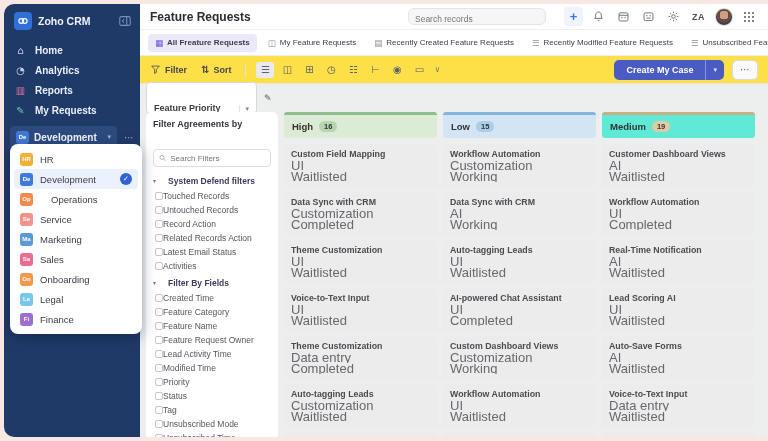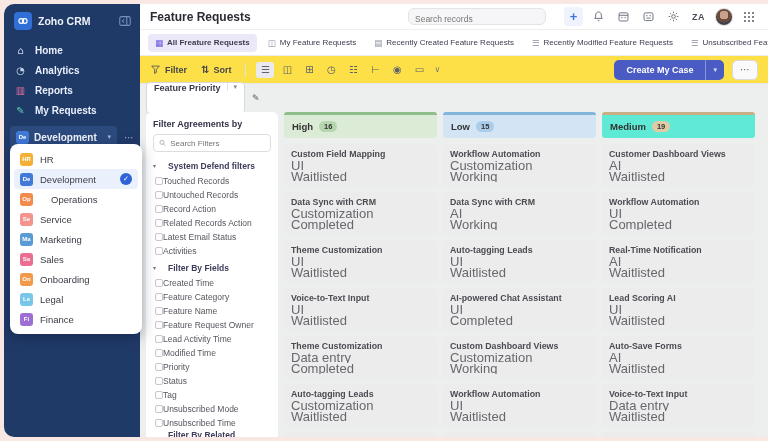--- a/index.html
+++ b/index.html
@@ -63,29 +63,29 @@
   .create-main { color:#fff; font-size:9px; font-weight:600; display:flex; align-items:center; padding:0 12px; }
   .create-div { width:1px; background:rgba(255,255,255,.35); }
   .create-caret { color:#dfe3f7; font-size:7px; display:flex; align-items:center; padding:0 7px; }
   .tb-more { margin-left:8px; width:26px; height:20px; border:1px solid #d9d9de; border-radius:5px;
              display:flex; align-items:center; justify-content:center; font-size:10px; color:#666; cursor:pointer; background:#fafafa; }
 
   
   .content { flex:1; background:#edefef; display:flex; flex-direction:column; min-height:0; }
   .priority-row { height:28px; display:flex; align-items:center; padding:0 0 0 6px; gap:7px; flex:none; }
   .priority-chip { background:#fff; border:1px solid #d7d7dc; border-radius:4px; height:32px; display:flex;
-                   align-items:flex-start; gap:6px; padding:0 7px; cursor:pointer; }
+                   align-items:flex-end; gap:18px; padding:0 7px; cursor:pointer; }
   .priority-label { font-size:9px; color:#3b3b45; font-weight:600; }
   .priority-caret { font-size:7px; color:#888; border-left:1px solid #e2e2e2; padding-left:6px; }
   .edit-ic { font-size:9px; color:#555; cursor:pointer; }
 
   .body-row { flex:1; display:flex; min-height:0; padding-left:6px; }
 
   .filter-panel { width:132px; flex:none; background:#fff; border-radius:6px 6px 0 0; padding:7px 7px 0 7px; overflow:hidden; }
-  .fp-title { font-size:9px; font-weight:bold; color:#33334a; margin-bottom:5px; }
+  .fp-title { font-size:9px; font-weight:bold; color:#33334a; margin-bottom:20px; }
   .fp-search { height:18px; border:1px solid #dcdce2; border-radius:4px; display:flex; align-items:center; gap:4px; padding:0 5px; margin-bottom:7px; background:#fff; }
   .fp-search input { border:0; outline:0; font-size:8px; color:#666; width:100%; font-family:inherit; background:transparent; }
   .fp-sec-hdr { display:flex; align-items:center; gap:12px; font-size:8.5px; font-weight:bold; color:#3c3c5a; height:13px; margin:3px 0 2px 0; }
   .fp-caret { font-size:6px; color:#777; }
   .f-item { display:flex; align-items:center; gap:0; height:14px; cursor:pointer; padding-left:2px; }
   .cb { width:8px; height:8px; border:1px solid #c6c6cc; border-radius:2px; background:#fdfdfd; flex:none; }
   .f-label { font-size:8.5px; color:#55555e; white-space:nowrap; }
 
   .board { flex:1; display:flex; gap:6px; padding-left:6px; min-width:0; overflow:hidden; }
   .kcol { width:153px; flex:none; display:flex; flex-direction:column; min-height:0; }

